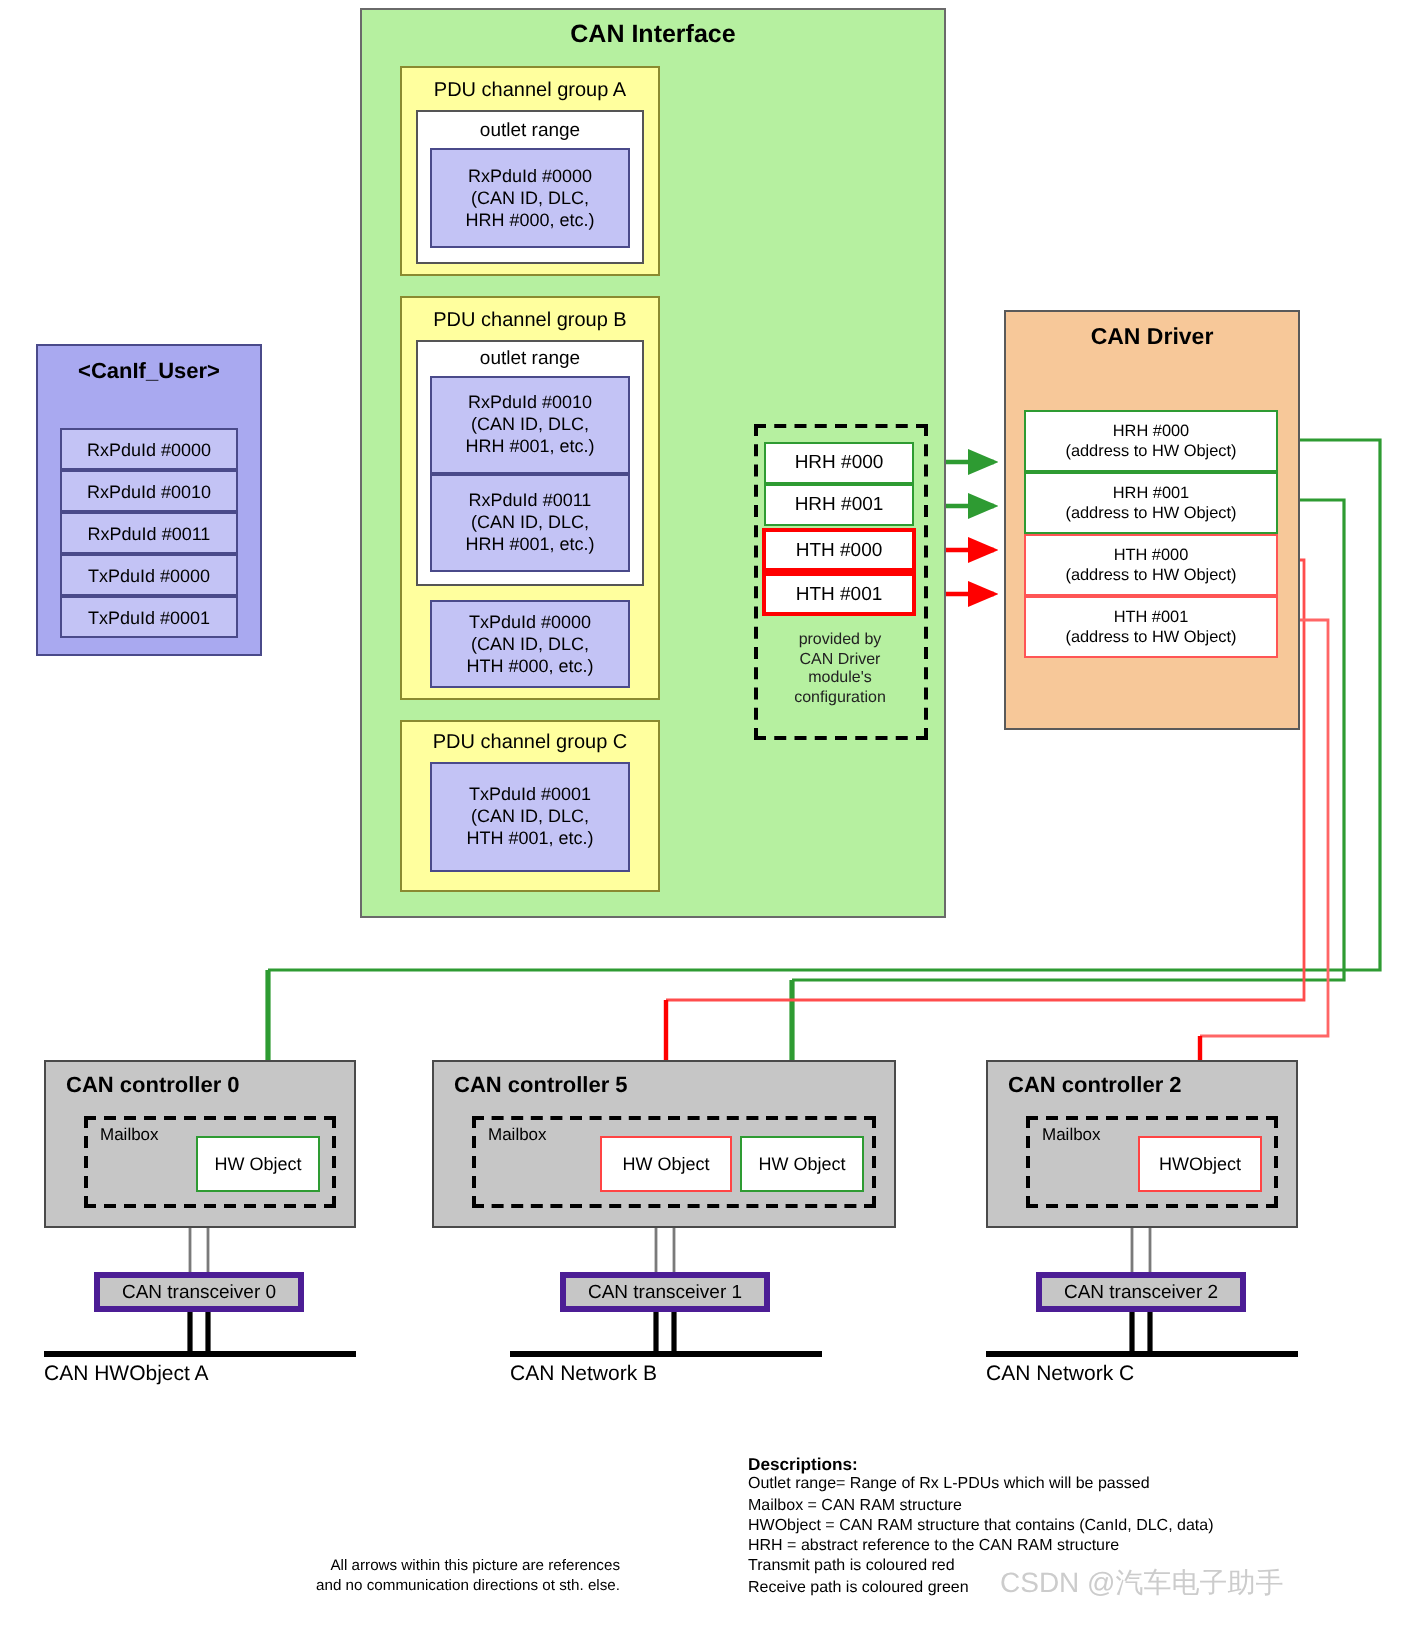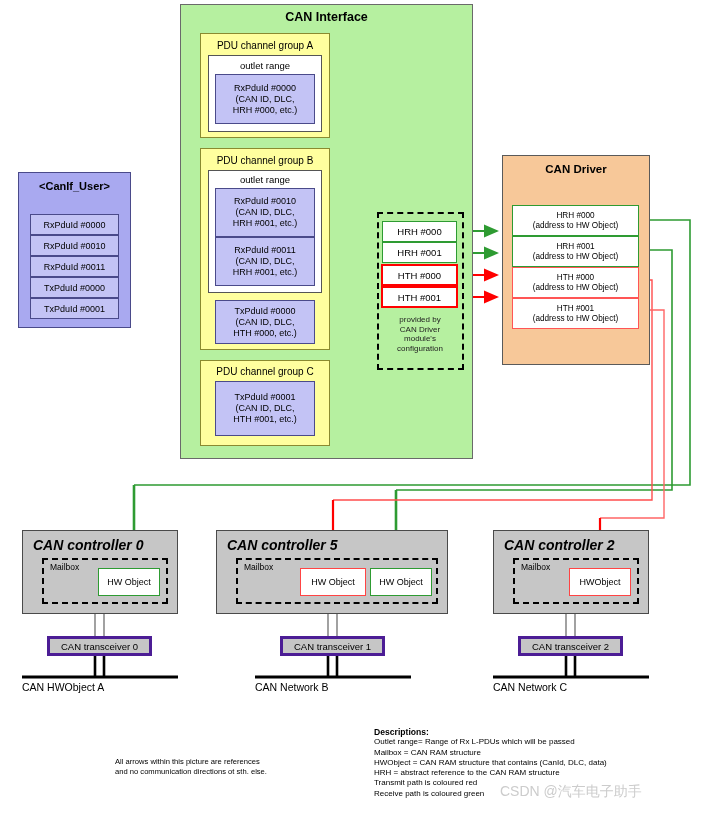--- a/index.html
+++ b/index.html
@@ -36,31 +36,31 @@
   .drv-box.green{border:1.3px solid #2e9b32;}
   .drv-box.red{border:1.3px solid #ff5555;}
 
   
   #canif-user{left:18px;top:172px;width:113px;height:156px;background:#a9a9f0;border:1px solid #4a4a8a;}
   #canif-user-title{left:18px;top:178px;width:113px;height:15px;font-size:11px;font-weight:bold;}
   .user-item{background:#c3c3f5;border:1px solid #4a4a8a;font-size:9px;}
 
   
   .controller{background:#c6c6c6;border:1px solid #4a4a4a;}
-  .controller-title{font-size:14px;font-weight:bold;font-style:italic;}
+  .controller-title{font-size:11px;font-weight:bold;}
   .mailbox{border:2px dashed #000;}
   .mailbox-label{font-size:8.5px;}
   .hwobj{background:#fff;font-size:9px;}
   .hwobj.green{border:1.3px solid #2e9b32;}
   .hwobj.red{border:1.3px solid #ff4444;}
   .transceiver{background:#c6c6c6;border:3px solid #4c1d95;font-size:9.5px;}
   .netlabel{font-size:10.5px;}
 
   
-  #note-left{left:115px;top:757px;width:195px;font-size:7.6px;line-height:10px;text-align:left;}
+  #note-left{left:115px;top:778px;width:195px;font-size:7.6px;line-height:10px;text-align:right;}
   #descriptions{left:374px;top:727px;width:300px;font-size:8px;line-height:10.3px;}
   #desc-title{font-weight:bold;font-size:8.6px;}
   #watermark{left:500px;top:783px;font-size:14px;color:#cccccc;white-space:nowrap;}
 
   svg.wires{position:absolute;left:0;top:0;width:709px;height:819px;pointer-events:none;}
 </style>
 </head>
 <body>
 
 <svg class="wires" viewBox="0 0 709 819">

